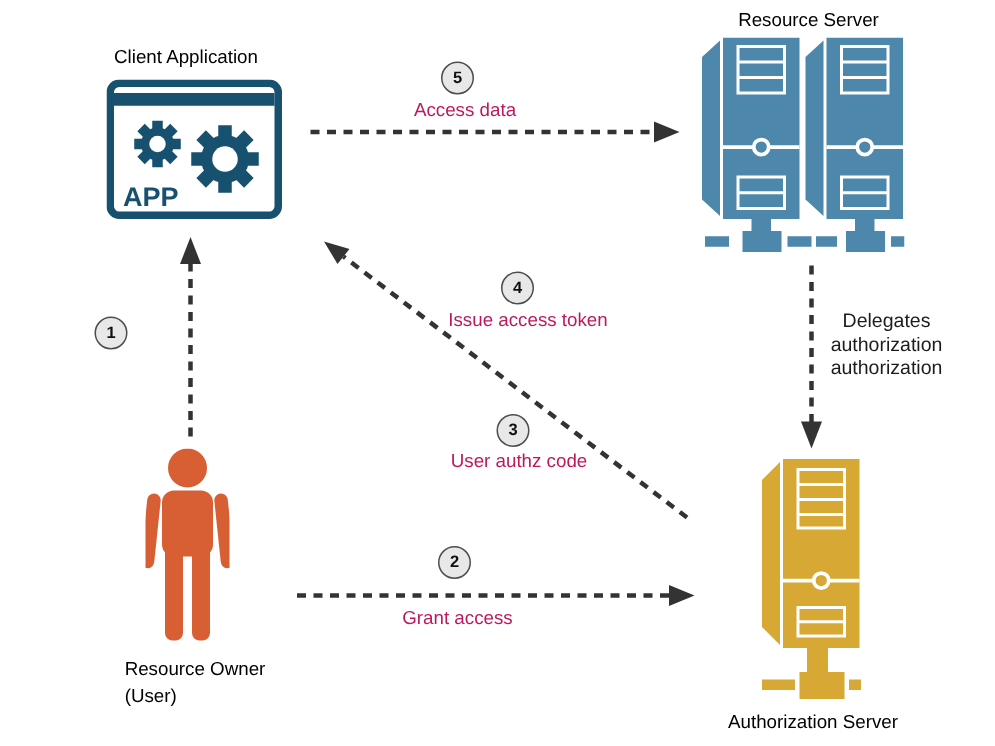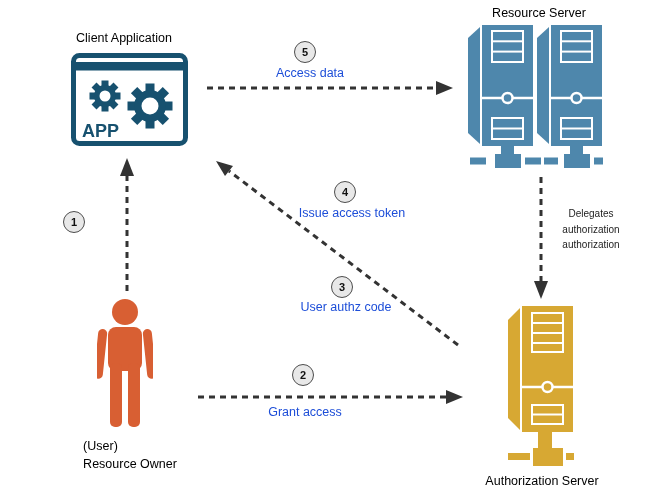--- a/index.html
+++ b/index.html
@@ -6,31 +6,31 @@
   .canvas{
     position:relative;width:663px;height:497px;background:#ffffff;
     font-family:"Liberation Sans",sans-serif;overflow:hidden;
   }
   .abs{position:absolute;}
   .node-label{
     font-weight:normal;font-size:12.5px;color:#000;white-space:nowrap;
     transform:translateX(-50%);line-height:18px;
   }
   .step-label{
-    font-size:12.5px;color:#1d4ed8;white-space:nowrap;
+    font-size:12.5px;color:#be185d;white-space:nowrap;
     transform:translateX(-50%);line-height:16px;
   }
   .badge{
     width:22px;height:22px;border-radius:50%;box-sizing:border-box;
     background:#e8e8e8;border:1.8px solid #4d4d4d;
     display:flex;align-items:center;justify-content:center;
     font-size:11px;font-weight:bold;color:#111;
   }
   .delegates{
-    font-size:10px;color:#1c1c1c;line-height:15.5px;text-align:center;
+    font-size:13px;color:#1c1c1c;line-height:15.5px;text-align:center;
     transform:translateX(-50%);white-space:nowrap;
   }
   svg{display:block;}
 </style>
 </head>
 <body>
 
 <div class="canvas">
 
   <svg class="abs" style="left:0;top:0" width="663" height="497" viewBox="0 0 663 497">
@@ -130,22 +130,22 @@
     <g fill="#d85f33">
       <circle cx="28" cy="13" r="13"></circle>
       <rect x="11" y="28" width="34" height="44" rx="8"></rect>
       <rect x="1.5" y="30" width="9" height="50" rx="4.5" transform="rotate(6 6 31)"></rect>
       <rect x="45.5" y="30" width="9" height="50" rx="4.5" transform="rotate(-6 50 31)"></rect>
       <rect x="13" y="64" width="12" height="64" rx="5"></rect>
       <rect x="31" y="64" width="12" height="64" rx="5"></rect>
     </g>
   </svg>
   <div class="abs node-label" style="left:130px;top:437px">
+    <div>Resource Owner</div>
     <div>(User)</div>
-    <div>Resource Owner</div>
   </div>
 
   <div class="abs badge" style="left:63px;top:211px">1</div>
 
   <div class="abs badge" style="left:292px;top:364px">2</div>
   <div class="abs step-label" style="left:305px;top:404px">Grant access</div>
 
   <div class="abs badge" style="left:331px;top:276px">3</div>
   <div class="abs step-label" style="left:346px;top:299px">User authz code</div>
 

